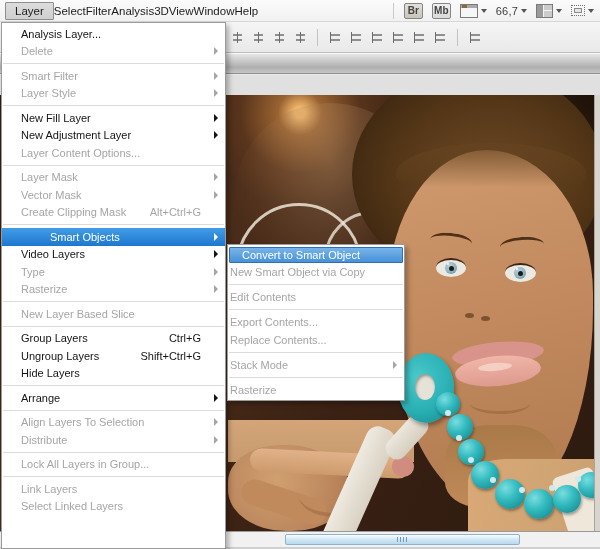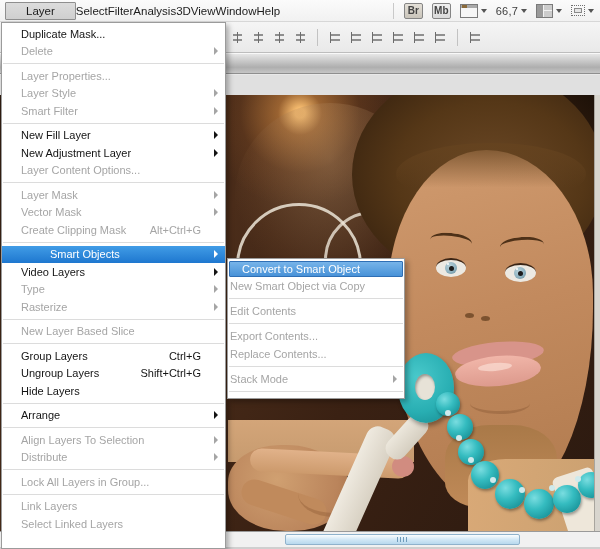--- a/index.html
+++ b/index.html
@@ -4,21 +4,21 @@
 <style>
   html,body{margin:0;padding:0;background:#888;}
   #app{position:relative;width:600px;height:549px;overflow:hidden;background:#e9e9e9;
        font-family:"Liberation Sans",sans-serif;-webkit-font-smoothing:antialiased;}
 
   
   #menubar{position:absolute;left:0;top:0;width:600px;height:22px;background:linear-gradient(#fbfbfb,#f1f1f1);
            border-bottom:1px solid #d7d7d7;display:flex;align-items:center;font-size:11.5px;color:#1c1c1c;box-sizing:border-box;}
   #menubar-items{display:flex;align-items:center;padding-left:5px;}
   .mbi{padding:3px 0;cursor:default;}
-  .mbi.active{background:linear-gradient(#dcdcdc,#cfcfcf);border:1px solid #8f8f8f;padding:2px 20px;border-radius:1px;}
+  .mbi.active{background:linear-gradient(#dcdcdc,#cfcfcf);border:1px solid #8f8f8f;padding:2px 9px;border-radius:1px;}
   #quickbar{margin-left:auto;display:flex;align-items:center;gap:9px;padding-right:6px;}
   #quickbar::before{content:"";width:1px;height:16px;background:#c9c9c9;margin-right:1px;}
   .qb-item{display:flex;align-items:center;gap:3px;}
   .qb-badge{display:inline-flex;align-items:center;justify-content:center;width:17px;height:14px;border:1px solid #858585;
             border-radius:2px;font-size:10px;font-weight:bold;color:#444;background:linear-gradient(#f0f0f0,#d9d9d9);}
   .qb-badge.br{background:linear-gradient(#e4e0d8,#c9c4ba);}
   .qb-value{font-size:11px;color:#3d3d3d;letter-spacing:.2px;}
   .drop-arrow{width:0;height:0;border-top:4px solid #555;border-left:3.5px solid transparent;border-right:3.5px solid transparent;}
   .ico{position:relative;display:inline-block;}
   .workspace-icon{width:16px;height:12px;border:1px solid #7a7a7a;background:#f6f6f6;}
@@ -101,21 +101,21 @@
   .ph-ring::after{content:"";position:absolute;left:17px;top:21px;width:20px;height:26px;border-radius:50%;background:#e7e2d7;
     box-shadow:inset 1px 2px 3px rgba(0,0,0,.35);}
   .bead{border-radius:50%;background:radial-gradient(circle at 35% 30%,#7adde0 0%,#35bcc0 40%,#1e9aa0 75%,#157278 100%);
     box-shadow:1px 2px 3px rgba(0,0,0,.35);}
   .beadsp{width:6px;height:6px;border-radius:50%;background:#cfeaec;}
 
   
   .menu-panel{position:absolute;background:#fff;border:1px solid #9b9b9b;box-shadow:3px 3px 5px rgba(0,0,0,.28);
               box-sizing:border-box;padding-top:2px;font-size:11px;overflow:hidden;}
   #layer-menu{left:1px;top:22px;width:225px;height:527px;z-index:20;}
-  #submenu{left:227px;top:258px;width:178px;height:141px;z-index:21;}
+  #submenu{left:227px;top:244px;width:178px;height:157px;z-index:21;}
   .mi{display:flex;align-items:center;height:17.5px;padding:0 7px 0 19px;white-space:nowrap;cursor:default;}
   #submenu .mi{height:18px;padding-left:2px;}
   .mi.enabled{color:#141414;}
   .mi.disabled{color:#a5a5a5;}
   .msc{margin-left:auto;margin-right:17px;}
   .marrow{margin-left:auto;width:0;height:0;border-left:4px solid currentColor;border-top:4px solid transparent;border-bottom:4px solid transparent;}
   .msep{height:1px;background:#dcdcdc;margin:3px 1px;}
   #layer-menu .mi.highlighted{background:linear-gradient(#419ce6,#1e77cf);color:#fff;padding-left:48px;}
   #submenu .mi.highlighted{background:linear-gradient(#77b4e9,#4892d8);border:1px solid #2f6fb5;color:#fff;
     height:16px;margin:0 1px;padding-left:12px;border-radius:1px;box-sizing:border-box;}
@@ -267,36 +267,33 @@
         </span>
         <span class="ob-sep"></span>
         <span class="ob-btn">
           <span class="al-glyph"></span>
         </span>
       </div>
   </div>
 
   <div id="layer-menu" class="menu-panel">
       <div class="mi enabled">
-        <span class="ml">Duplicate Mask...</span>
+        <span class="ml">Analysis Layer...</span>
       </div>
       <div class="mi disabled">
         <span class="ml">Delete</span>
         <span class="marrow"></span>
       </div>
       <div class="msep"></div>
       <div class="mi disabled">
-        <span class="ml">Layer Properties...</span>
+        <span class="ml">Smart Filter</span>
+        <span class="marrow"></span>
       </div>
       <div class="mi disabled">
         <span class="ml">Layer Style</span>
-        <span class="marrow"></span>
-      </div>
-      <div class="mi disabled">
-        <span class="ml">Smart Filter</span>
         <span class="marrow"></span>
       </div>
       <div class="msep"></div>
       <div class="mi enabled">
         <span class="ml">New Fill Layer</span>
         <span class="marrow"></span>
       </div>
       <div class="mi enabled">
         <span class="ml">New Adjustment Layer</span>
         <span class="marrow"></span>

